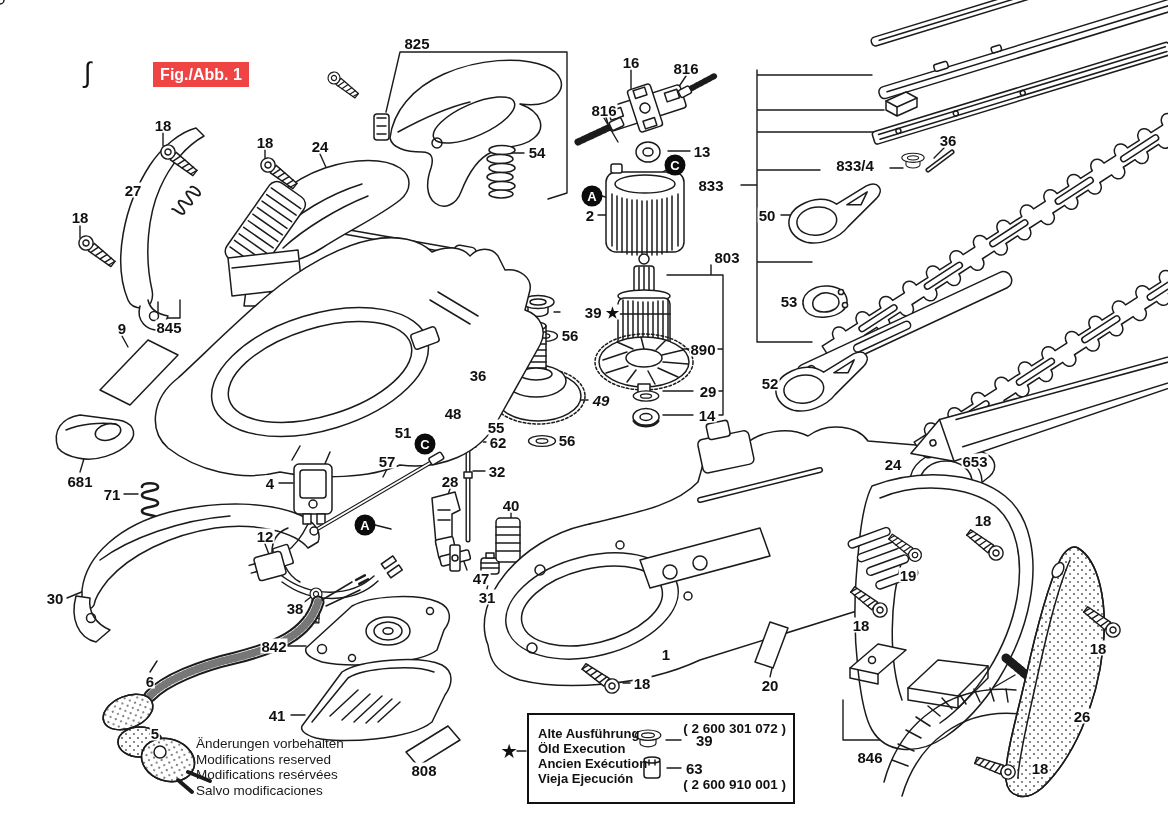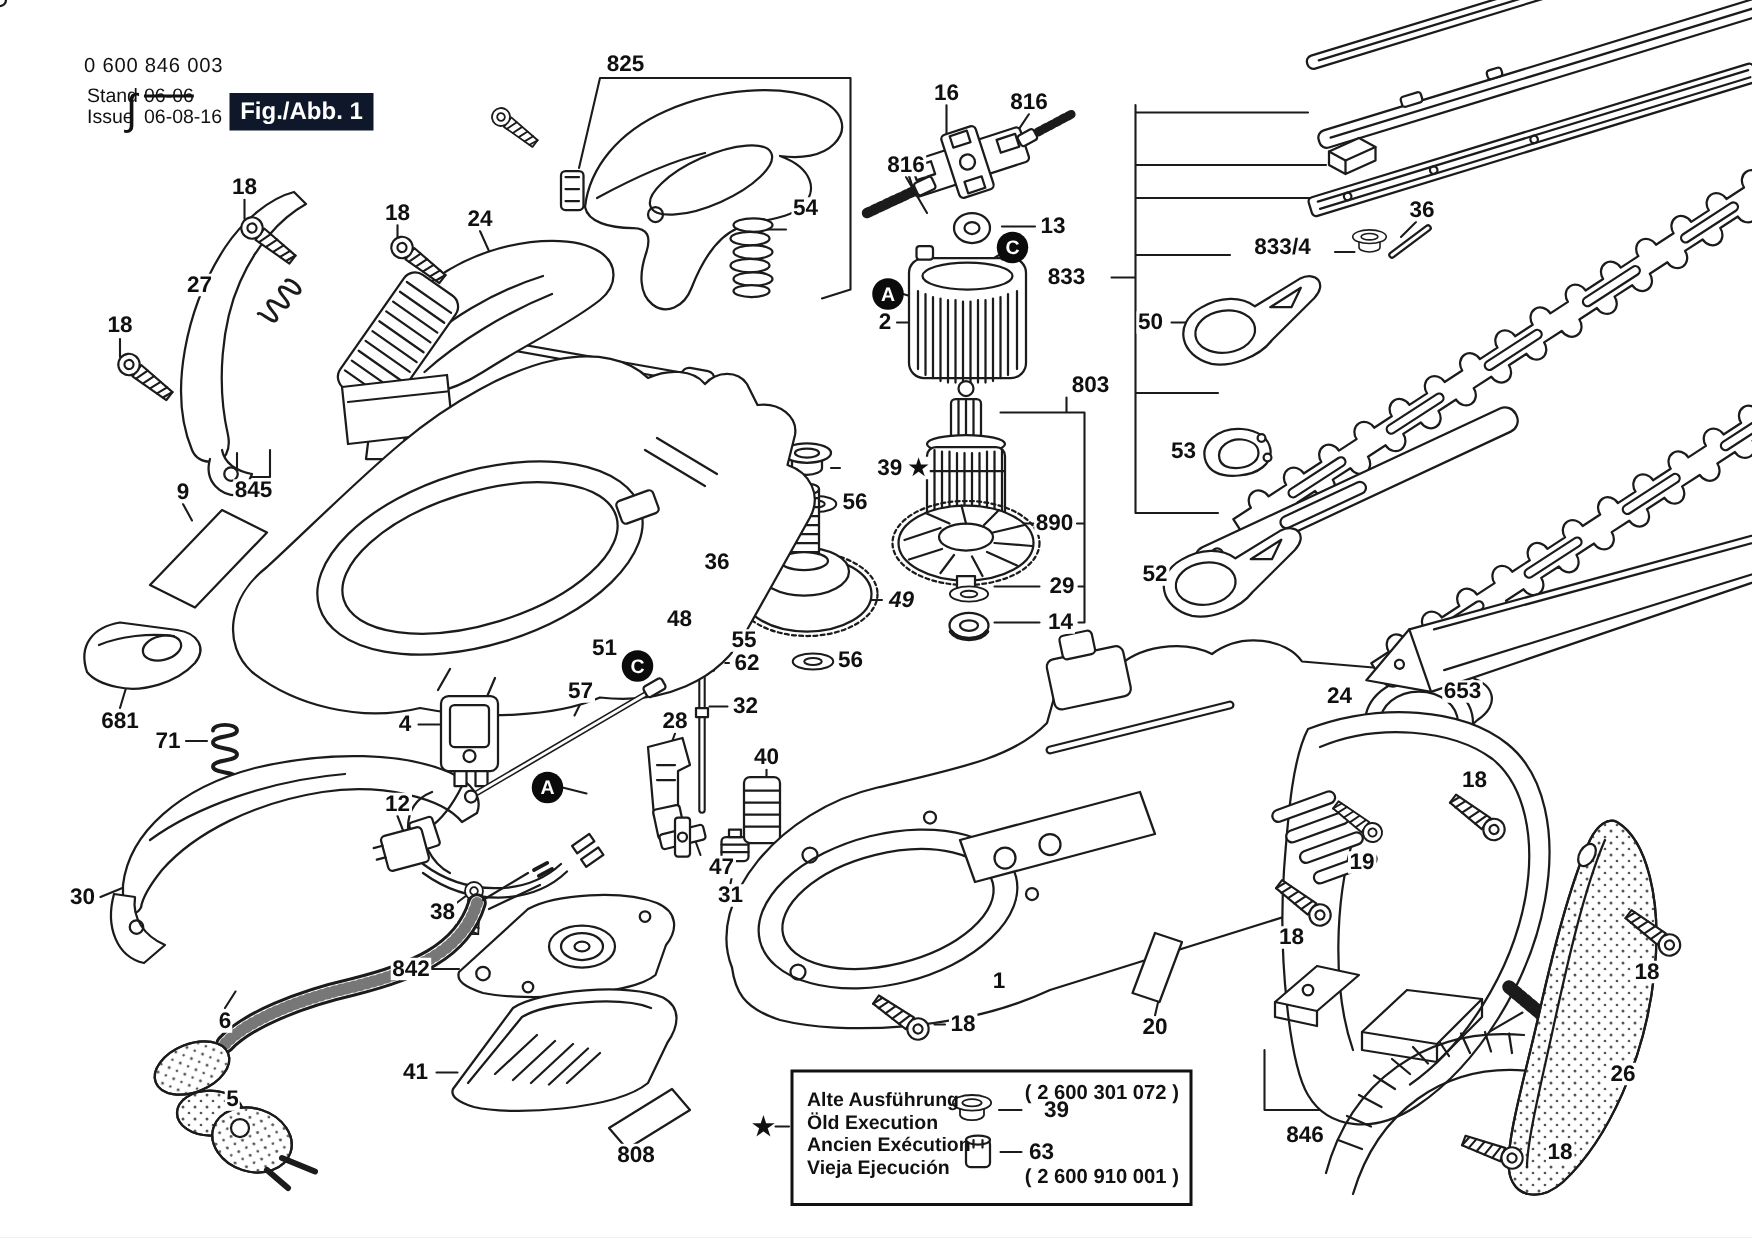--- a/index.html
+++ b/index.html
@@ -10,21 +10,21 @@
           color:#101010;white-space:nowrap;background:#fff;padding:0 1px;line-height:1;}
   .pmarker{position:absolute;transform:translate(-50%,-50%);width:21px;height:21px;border-radius:50%;
            background:#0b0b0b;color:#fff;font:bold 13px "Liberation Sans",sans-serif;
            display:flex;align-items:center;justify-content:center;line-height:1;}
   .hdr{position:absolute;left:56px;top:36px;font-size:13.5px;}
   .hdr .pn{letter-spacing:.5px;}
   .hdr table{border-collapse:collapse;font-size:13px;margin-top:6px;}
   .hdr td{padding:0 2px;line-height:14px;}
   .strike{text-decoration:line-through;text-decoration-thickness:2px;}
   .brace{position:absolute;left:84px;top:58px;font-size:27px;transform:scaleY(1.05);}
-  .figbox{position:absolute;left:153px;top:62px;width:96px;height:25px;background:#0f172a;color:#fff;
+  .figbox{position:absolute;left:153px;top:62px;width:96px;height:25px;background:#ef4444;color:#fff;
           font:bold 16px "Liberation Sans",sans-serif;display:flex;align-items:center;justify-content:center;}
   .footer{position:absolute;left:196px;top:736px;font-size:13.5px;line-height:15.5px;color:#1a1a1a;}
   .legendbox{position:absolute;left:527px;top:713px;width:264px;height:87px;border:2px solid #111;background:transparent;}
   .legend-line{position:absolute;font:bold 13px "Liberation Sans",sans-serif;white-space:nowrap;transform:translateY(-50%);}
   .legend-ref{position:absolute;font:bold 13.5px "Liberation Sans",sans-serif;white-space:nowrap;transform:translate(-100%,-50%);}
   .legend-item{position:absolute;font:bold 15px "Liberation Sans",sans-serif;transform:translateY(-50%);}
   .legend-star{position:absolute;font:bold 17px "Liberation Sans",sans-serif;transform:translate(-50%,-50%);}
 </style>
 </head>
 <body>
@@ -422,38 +422,29 @@
       <use href="#grommet" transform="translate(648,740) scale(0.8)"></use>
       <g transform="translate(652,769)">
         <rect x="-8" y="-9" width="16" height="18" rx="3" fill="#fff"></rect>
         <ellipse cy="-9" rx="8" ry="3" fill="#fff"></ellipse>
         <path d="M-3,-9 v5 M3,-9 v5"></path>
       </g>
     </g>
   </g>
 </svg>
 
-<div class="hdr">
-  <div class="pn">0 600 846 003</div>
-  <table>
-    <tbody>
-          <tr>
-      <td>Stand</td>
-      <td class="strike">06-06</td>
-    </tr>
-    <tr>
-      <td>Issue</td>
-      <td>06-08-16</td>
-    </tr>
-  </tbody>
-      </table>
-</div>
 <div class="brace">∫</div>
 <div class="figbox">Fig./Abb. 1</div>
 
+<div class="footer">
+  <div>Änderungen vorbehalten</div>
+  <div>Modifications reserved</div>
+  <div>Modifications resérvées</div>
+  <div>Salvo modificaciones</div>
+</div>
 
 <div class="legendbox"></div>
 <div class="legend-star" style="left:509px;top:751px;">★</div>
 <div class="legend-line" style="left:538px;top:733px;">Alte Ausführung</div>
 <div class="legend-line" style="left:538px;top:748px;">Öld Execution</div>
 <div class="legend-line" style="left:538px;top:763px;">Ancien Exécution</div>
 <div class="legend-line" style="left:538px;top:778px;">Vieja Ejecución</div>
 <div class="legend-item" style="left:696px;top:740px;">39</div>
 <div class="legend-item" style="left:686px;top:768px;">63</div>
 <div class="legend-ref" style="left:786px;top:728px;">( 2 600 301 072 )</div>
@@ -463,21 +454,21 @@
       <div class="plabel" style="left: 417px; top: 43px;">825</div>
       <div class="plabel" style="left: 631px; top: 62px;">16</div>
       <div class="plabel" style="left: 686px; top: 68px;">816</div>
       <div class="plabel" style="left: 604px; top: 110px;">816</div>
       <div class="plabel" style="left: 702px; top: 151px;">13</div>
       <div class="plabel" style="left: 590px; top: 215px;">2</div>
       <div class="plabel" style="left: 711px; top: 257px; margin-left: 16px;">803</div>
       <div class="plabel" style="left: 703px; top: 349px;">890</div>
       <div class="plabel" style="left: 708px; top: 391px;">29</div>
       <div class="plabel" style="left: 707px; top: 415px;">14</div>
-      <div class="plabel" style="left: 537px; top: 139px;">54</div>
+      <div class="plabel" style="left: 537px; top: 152px;">54</div>
       <div class="plabel" style="left: 163px; top: 125px;">18</div>
       <div class="plabel" style="left: 133px; top: 190px;">27</div>
       <div class="plabel" style="left: 80px; top: 217px;">18</div>
       <div class="plabel" style="left: 265px; top: 142px;">18</div>
       <div class="plabel" style="left: 320px; top: 146px;">24</div>
       <div class="plabel" style="left: 169px; top: 327px;">845</div>
       <div class="plabel" style="left: 122px; top: 328px;">9</div>
       <div class="plabel" style="left: 80px; top: 481px;">681</div>
       <div class="plabel" style="left: 112px; top: 494px;">71</div>
       <div class="plabel" style="left: 55px; top: 598px;">30</div>

